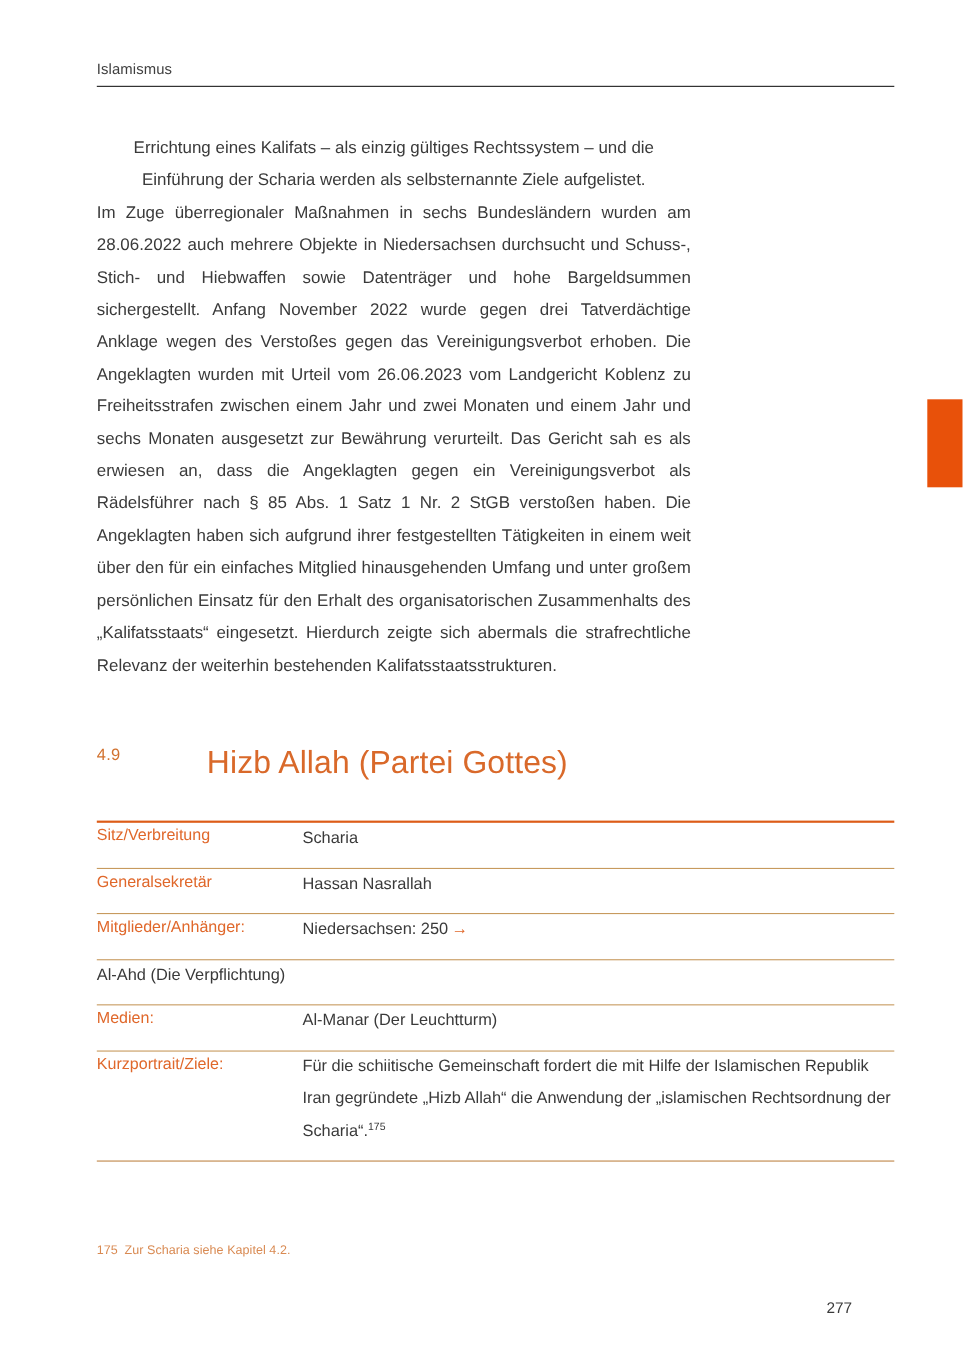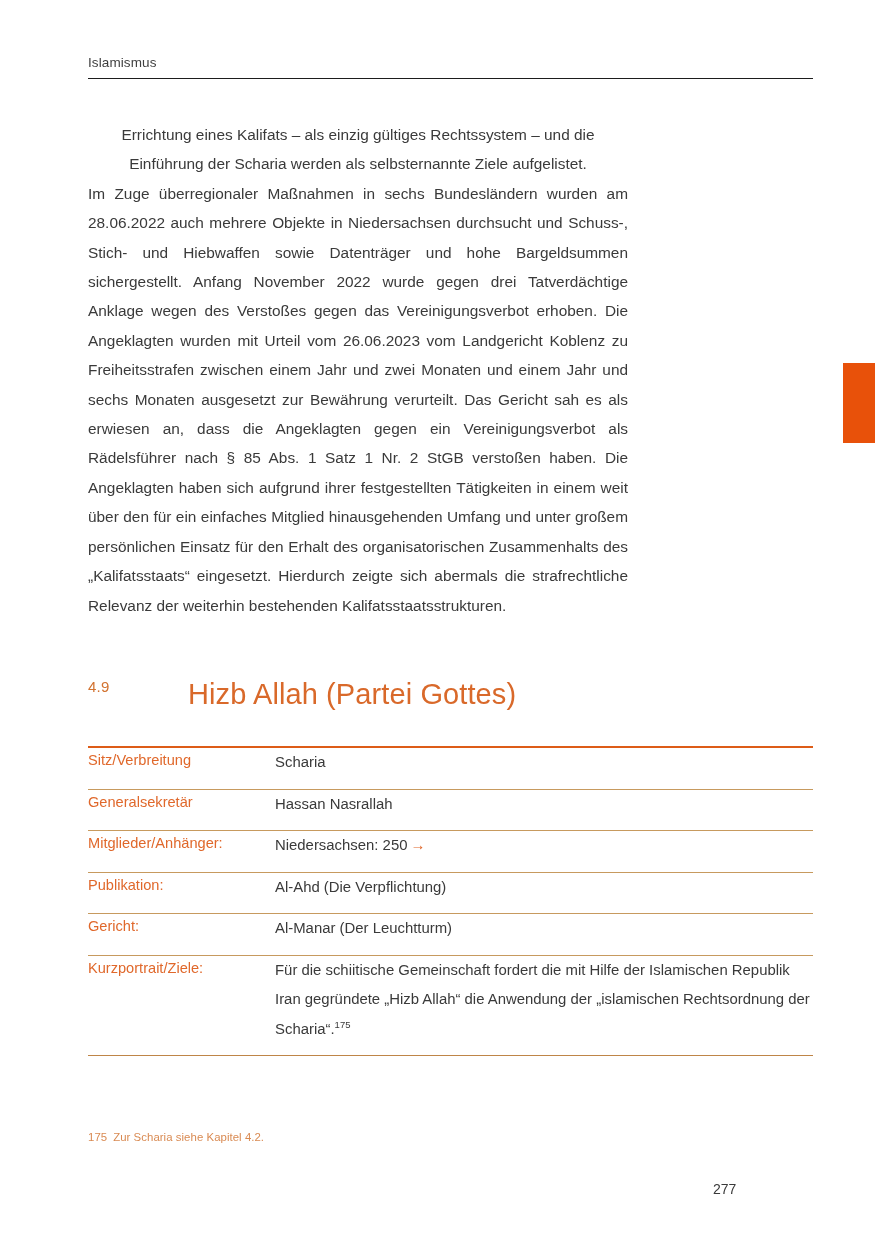--- a/index.html
+++ b/index.html
@@ -142,21 +142,21 @@
   .footnote .fn-num {
     padding-right: 6px;
   }
 
   
   .page-number {
     position: absolute;
     left: 713px;
     top: 1181px;
     width: 100px;
-    text-align: left;
+    text-align: center;
     font-size: 14px;
     color: #3a3a3a;
   }
 
   
   .thumb-tab {
     position: absolute;
     left: 843px;
     top: 363px;
     width: 32px;
@@ -195,26 +195,25 @@
       <div class="info-label">Generalsekretär</div>
       <div class="info-value"><span>Hassan Nasrallah</span></div>
     </div>
 
     <div class="info-row">
       <div class="info-label">Mitglieder/Anhänger:</div>
       <div class="info-value"><span>Niedersachsen: 250</span><span class="arrow">→</span></div>
     </div>
 
     <div class="info-row">
-      <div class="info-label">Publikation:</div>
       <div class="info-value"><span>Al-Ahd (Die Verpflichtung)</span></div>
     </div>
 
     <div class="info-row">
-      <div class="info-label">Gericht:</div>
+      <div class="info-label">Medien:</div>
       <div class="info-value"><span>Al-Manar (Der Leuchtturm)</span></div>
     </div>
 
     <div class="info-row">
       <div class="info-label">Kurzportrait/Ziele:</div>
       <div class="info-value"><span>Für die schiitische Gemeinschaft fordert die mit Hilfe der Islamischen Republik Iran gegründete „Hizb Allah“ die Anwendung der „islamischen Rechtsordnung der Scharia“.</span><sup>175</sup></div>
     </div>
 
   </div>
 

